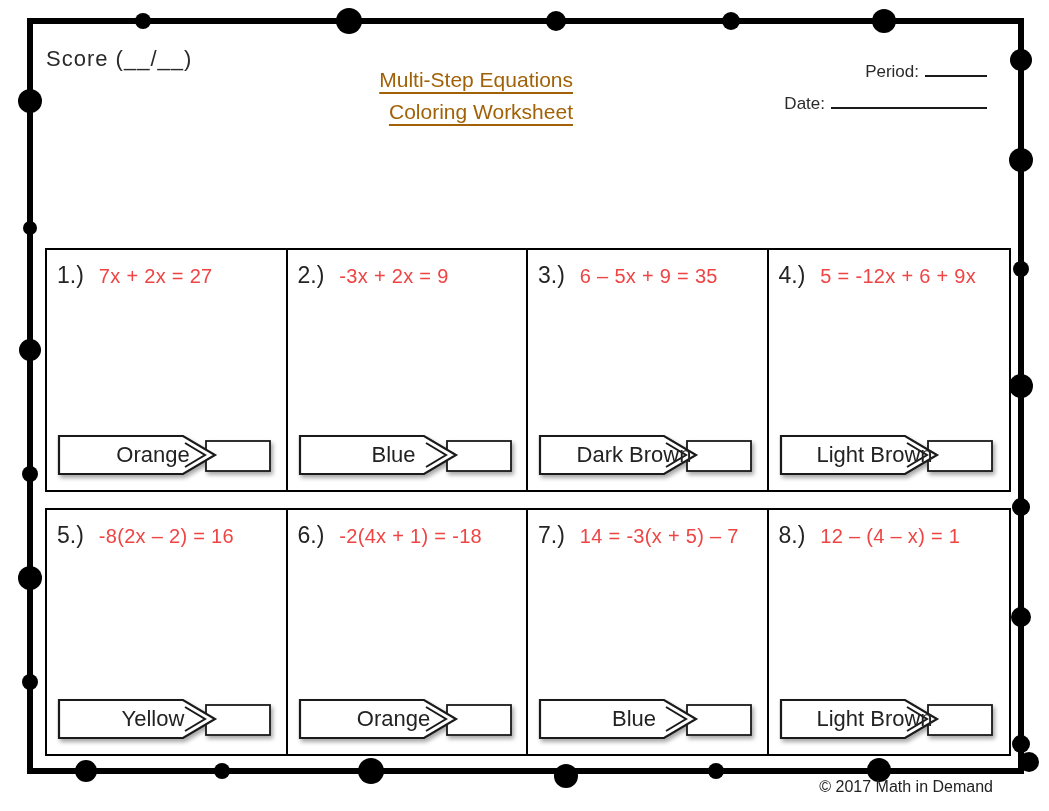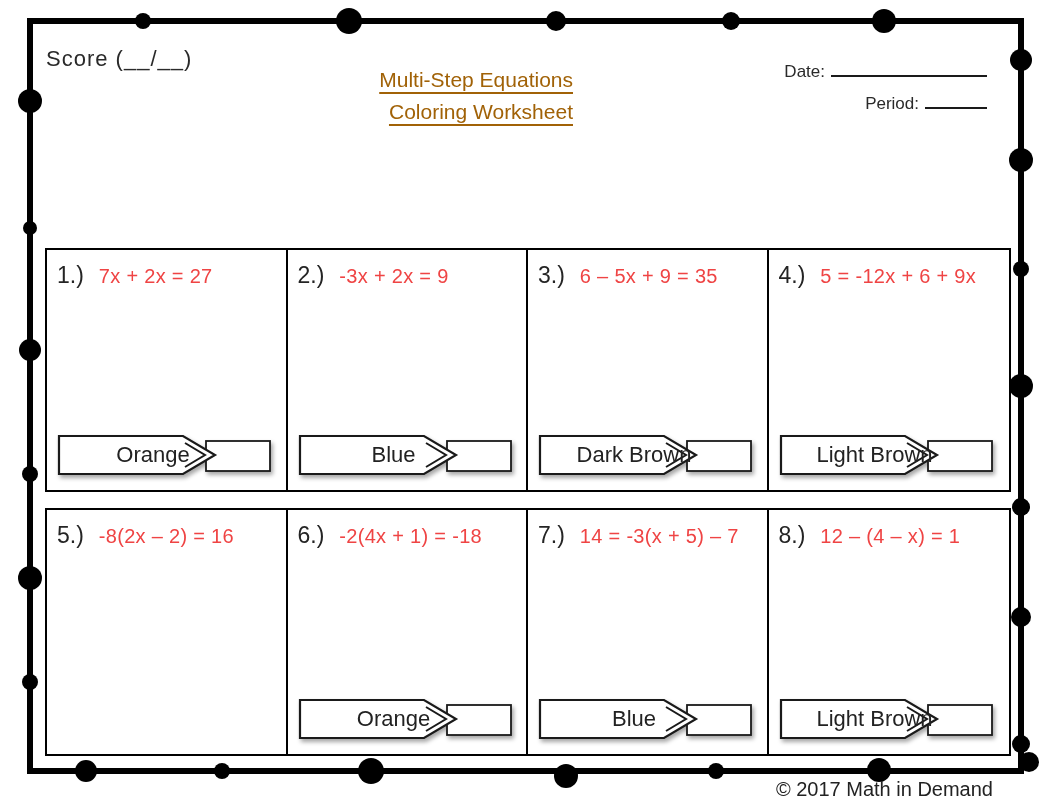--- a/index.html
+++ b/index.html
@@ -86,21 +86,21 @@
   }
   .ribbon svg { position: absolute; left: 0; top: 0; filter: drop-shadow(2px 3px 2px rgba(0,0,0,0.35)); }
   .ribbon-label {
     position: absolute; left: 0; top: 0; width: 152px; height: 42px;
     display: flex; align-items: center; justify-content: center;
     font-size: 22px; white-space: nowrap; color: #222; padding-left: 40px;
   }
 
   .copyright {
     position: absolute; right: 56px; top: 778px;
-    font-size: 20px; color: #222;
+    font-size: 16px; color: #222;
   }
 </style>
 </head>
 <body>
 
 <div class="page">
 
   <svg class="border-svg" width="1049" height="811" viewBox="0 0 1049 811">
     <rect x="30" y="21" width="991" height="750" fill="none" stroke="#000" stroke-width="6"></rect>
 
@@ -136,24 +136,24 @@
 
   <div class="score">Score (__/__)</div>
 
   <div class="title">
     <div class="tline">Multi-Step Equations</div>
     <div class="tline">Coloring Worksheet</div>
   </div>
 
   <div class="header-right">
     <div class="hrow">
+      <span>Period:</span><span class="blank period-line"></span>
+    </div>
+    <div class="hrow">
       <span>Date:</span><span class="blank date-line"></span>
-    </div>
-    <div class="hrow">
-      <span>Period:</span><span class="blank period-line"></span>
     </div>
   </div>
 
 
   <div class="problem-grid grid-row-1">
 
     <div class="cell">
       <div class="cell-head">
         <span class="problem-number">1.)</span>
         <span class="equation">7x + 2x = 27</span>
@@ -215,20 +215,28 @@
 
   </div>
 
   <div class="problem-grid grid-row-2">
 
     <div class="cell">
       <div class="cell-head">
         <span class="problem-number">5.)</span>
         <span class="equation">-8(2x – 2) = 16</span>
       </div>
+      <div class="ribbon">
+        <svg width="220" height="44" viewBox="0 0 220 44">
+          <rect x="149" y="7" width="64" height="30" fill="#fff" stroke="#1a1a1a" stroke-width="1.8"></rect>
+          <path d="M2,2 L126,2 L158,21 L126,40 L2,40 Z" fill="#fff" stroke="#1a1a1a" stroke-width="2.2"></path>
+          <path d="M128,9 L148,21 L128,33" fill="none" stroke="#1a1a1a" stroke-width="2"></path>
+        </svg>
+        <span class="ribbon-label">Yellow</span>
+      </div>
     </div>
 
     <div class="cell">
       <div class="cell-head">
         <span class="problem-number">6.)</span>
         <span class="equation">-2(4x + 1) = -18</span>
       </div>
       <div class="ribbon">
         <svg width="220" height="44" viewBox="0 0 220 44">
           <rect x="149" y="7" width="64" height="30" fill="#fff" stroke="#1a1a1a" stroke-width="1.8"></rect>

